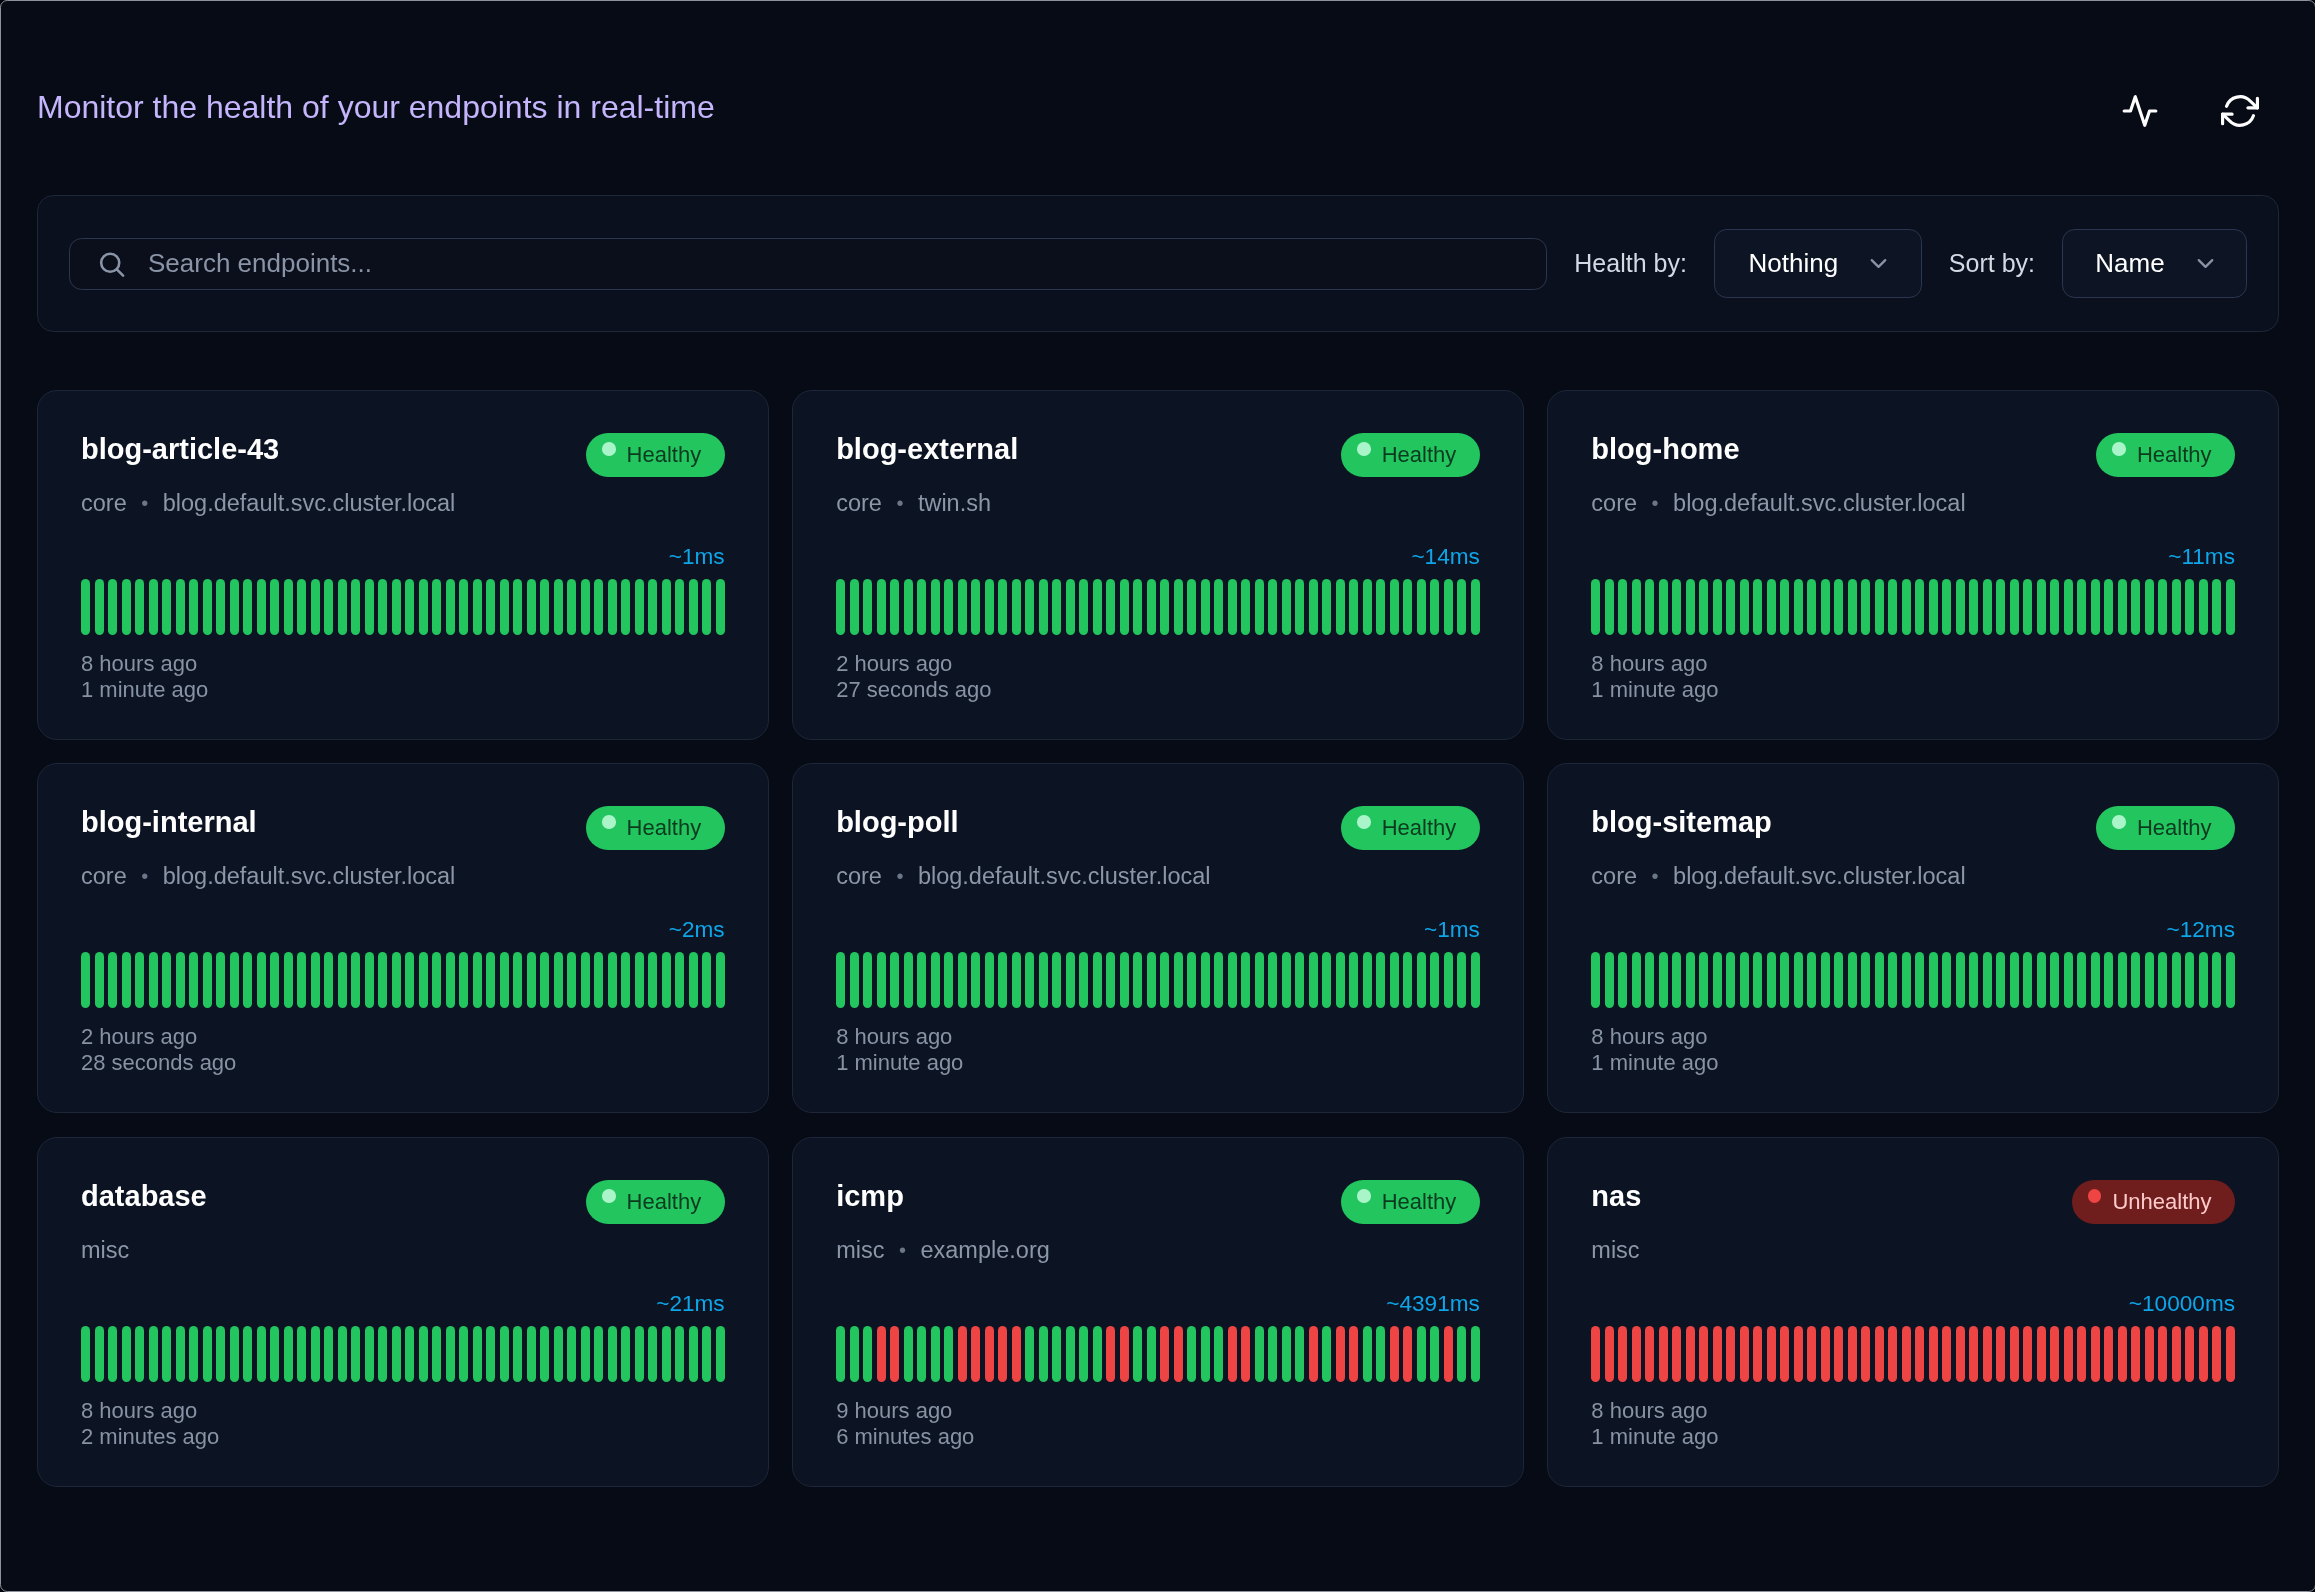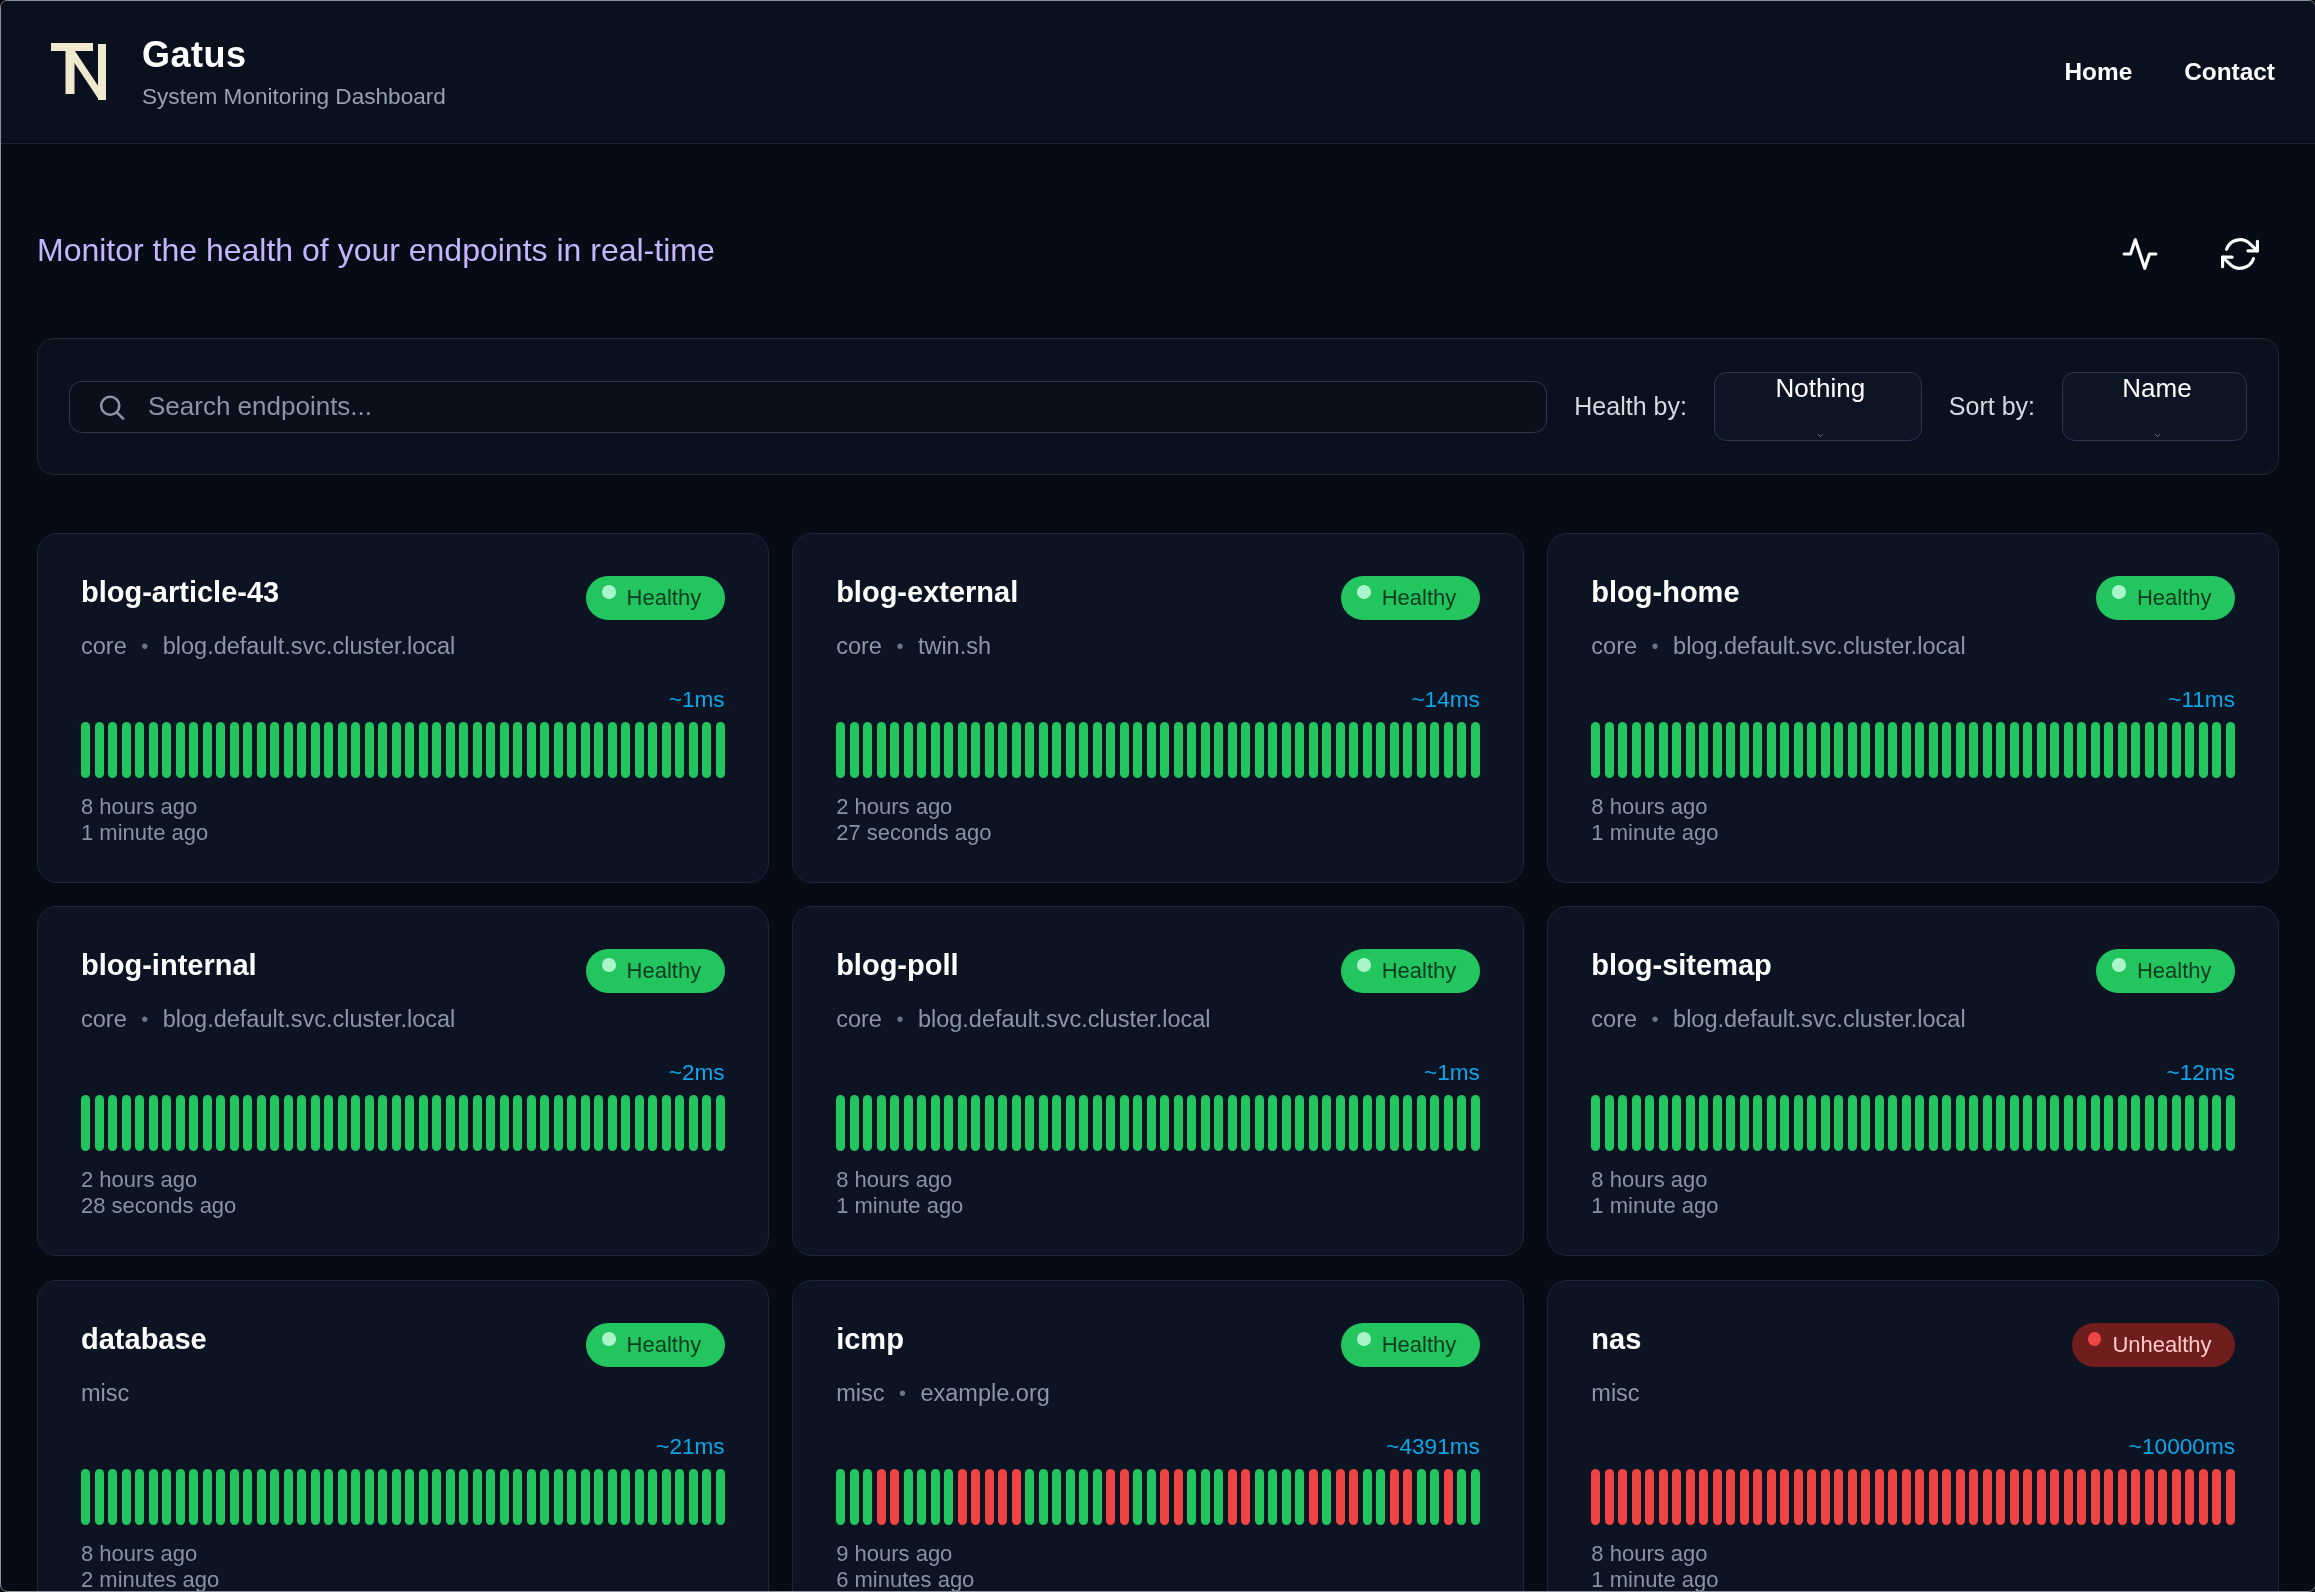--- a/index.html
+++ b/index.html
@@ -68,21 +68,20 @@
     height:69px;
     min-width:208px;
     background:#0d1424;
     border:0.9px solid #2b3650;
     border-radius:12.7px;
     display:flex; align-items:center; justify-content:center;
     gap:27px;
     padding:0 22px 0 27px;
     color:#ffffff; font-size:26px;
     cursor:pointer;
-    flex-direction:column;
   }
   .select svg { stroke:#8a94a6; }
 
   
   .grid {
     margin-top:58px;
     display:grid;
     grid-template-columns:repeat(3, 1fr);
     gap:23.5px;
   }
@@ -117,40 +116,20 @@
   .bar.g { background:#23c55e; }
   .bar.r { background:#ee4444; }
 
   .card-foot { display:flex; justify-content:space-between; margin-top:16.3px; font-size:22px; color:#8793a5;flex-direction:column; }
 </style>
 </head>
 <body>
 
 <div class="window">
 
-  <header class="navbar">
-    <div class="nav-left">
-      <div class="logo-box">
-        <svg width="72" height="72" viewBox="0 0 72 72" fill="none">
-          <path d="M8 11 H50" stroke="#efe9cf" stroke-width="8"></path>
-          <path d="M27 11 V58" stroke="#efe9cf" stroke-width="9"></path>
-          <path d="M27 14 L59 62" stroke="#efe9cf" stroke-width="7"></path>
-          <path d="M59 8 V64" stroke="#efe9cf" stroke-width="8"></path>
-        </svg>
-      </div>
-      <div class="nav-titles">
-        <div class="nav-title">Gatus</div>
-        <div class="nav-subtitle">System Monitoring Dashboard</div>
-      </div>
-    </div>
-    <nav class="nav-links">
-      <a class="nav-link">Home</a>
-      <a class="nav-link">Contact</a>
-    </nav>
-  </header>
 
   <main>
 
     <div class="page-header">
       <div>
         <p class="page-subtitle">Monitor the health of your endpoints in real-time</p>
       </div>
       <div class="header-icons">
         <button class="icon-btn">
           <svg width="38" height="38" viewBox="0 0 24 24" fill="none" stroke-width="2" stroke-linecap="round" stroke-linejoin="round">

